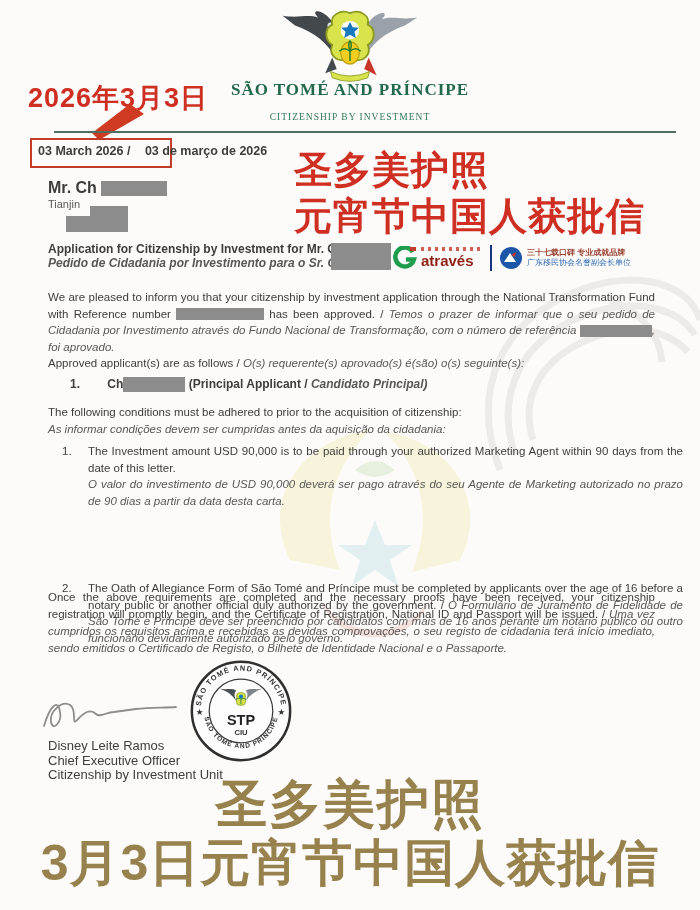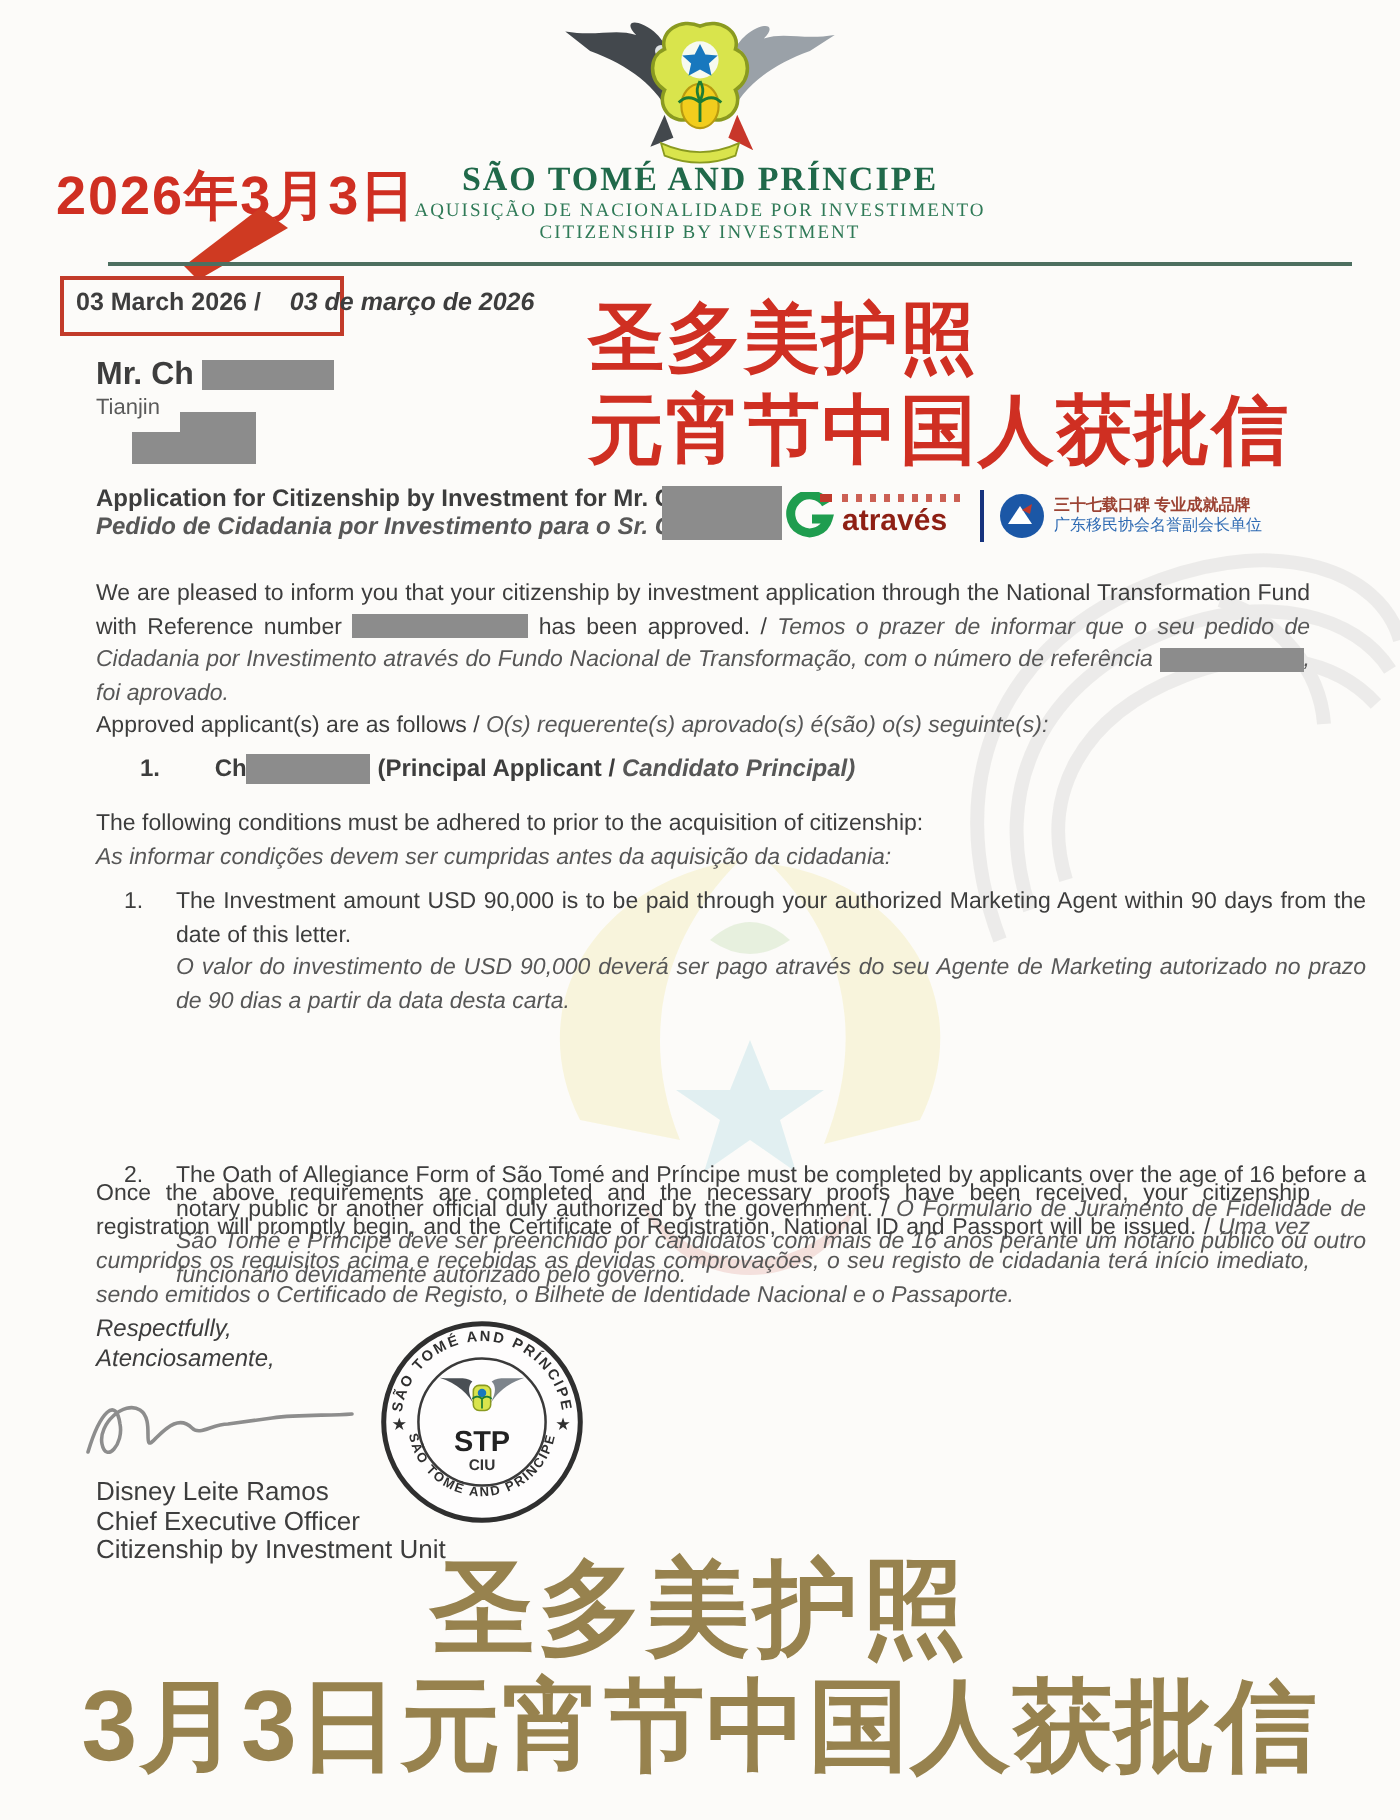--- a/index.html
+++ b/index.html
@@ -12,21 +12,21 @@
            font-size:17px;letter-spacing:1px;}
   .subt{font-family:"Liberation Serif",serif;color:#2f7a57;font-size:9.5px;letter-spacing:1px;}
   .hr{left:54px;top:131px;width:622px;height:0;border-top:2px solid #4d6f60;}
   
   .cn-red{color:#cf2f22;font-weight:800;}
   .date-label{left:28px;top:80px;font-size:27px;letter-spacing:1px;}
   .headline{left:294px;top:147px;width:404px;font-size:38px;line-height:46px;
             letter-spacing:1px;white-space:nowrap;}
   
   .date-row{left:38px;top:144px;font-size:12.5px;font-weight:bold;white-space:nowrap;}
-  .date-pt{font-style:italic;padding-left:11px;}
+  .date-pt{padding-left:11px;}
   .red-box{left:30px;top:138px;width:138px;height:26px;border:2.5px solid #c23b2a;}
   
   .body-txt{font-size:11.5px;line-height:16.5px;text-align:justify;}
   .pt{font-style:italic;color:#575757;}
   .redact{display:inline-block;background:#8c8c8c;vertical-align:middle;}
   .num{position:absolute;left:0;top:0;}
   .item{padding-left:26px;position:relative;}
   
   .agency{left:393px;top:240px;width:262px;height:36px;display:flex;align-items:center;gap:4px;}
   .agency-name{font-size:15px;font-weight:bold;color:#8e1f14;white-space:nowrap;}
@@ -78,21 +78,20 @@
       <path d="M110,8 c11,-5 23,3 20,13 c9,4 9,17 0,23 c5,11 -6,20 -15,16 c-2,6 -8,6 -10,0 c-9,4 -20,-5 -15,-16 c-9,-6 -9,-19 0,-23 c-3,-10 9,-18 20,-13 z" fill="#d9e44c" stroke="#8a9a20" stroke-width="2"></path>
       <circle cx="110" cy="27" r="10.5" fill="#f7faf0"></circle>
       <polygon points="110,18 113,24 120,24.5 115,29 116.5,36 110,32.5 103.5,36 105,29 100,24.5 107,24" fill="#1878be"></polygon>
       <ellipse cx="110" cy="53" rx="10.5" ry="12.5" fill="#f2cd1d" stroke="#b89a10" stroke-width="1.2"></ellipse>
       <path d="M110,62 v-11 M110,51 c-5,-4 -9,-3 -12,0 M110,51 c5,-4 9,-3 12,0 M110,50 c-3,-6 -1,-9 0,-11 M110,50 c3,-6 1,-9 0,-11" stroke="#1e7c33" stroke-width="1.6" fill="none"></path>
     </g>
     <path d="M88,74 q22,10 44,0 l-2,7 q-20,8 -40,0 z" fill="#d9e44c" stroke="#8a9a20" stroke-width="1"></path>
   </svg>
 
   <div class="abs center country" style="top:80px;">SÃO TOMÉ AND PRÍNCIPE</div>
-  <div class="abs center subt" style="top:101px;">AQUISIÇÃO DE NACIONALIDADE POR INVESTIMENTO</div>
   <div class="abs center subt" style="top:112px;">CITIZENSHIP BY INVESTMENT</div>
 
   <div class="abs cn-red date-label">2026年3月3日</div>
   <svg class="abs" style="left:92px;top:104px;" width="52" height="36" viewBox="0 0 52 36">
     <polygon points="38,0 52,10 7,36 0,29" fill="#cf3a22"></polygon>
   </svg>
 
   <div class="abs hr"></div>
 
   <div class="abs red-box"></div>
@@ -168,24 +167,20 @@
 
   <div class="abs body-txt item" style="left:62px;top:514px;width:595px;">
     <span class="num">2.</span>
     <span>The Oath of Allegiance Form of São Tomé and Príncipe must be completed by applicants over the age of 16 before a notary public or another official duly authorized by the government. / </span><span class="pt">O Formulário de Juramento de Fidelidade de São Tomé e Príncipe deve ser preenchido por candidatos com mais de 16 anos perante um notário público ou outro funcionário devidamente autorizado pelo governo.</span>
   </div>
 
   <div class="abs body-txt" style="left:48px;top:589px;width:607px;line-height:17px;">
     <span>Once the above requirements are completed and the necessary proofs have been received, your citizenship registration will promptly begin, and the Certificate of Registration, National ID and Passport will be issued. / </span><span class="pt">Uma vez cumpridos os requisitos acima e recebidas as devidas comprovações, o seu registo de cidadania terá início imediato, sendo emitidos o Certificado de Registo, o Bilhete de Identidade Nacional e o Passaporte.</span>
   </div>
 
-  <div class="abs" style="left:48px;top:657px;font-size:12px;font-style:italic;line-height:14.5px;">
-    <div>Respectfully,</div>
-    <div>Atenciosamente,</div>
-  </div>
 
   <svg class="abs" style="left:38px;top:688px;" width="150" height="48" viewBox="0 0 150 48">
     <path d="M6,38 C12,18 20,10 22,24 C24,34 15,44 13,34 C11,24 24,12 32,17 C40,22 32,40 40,31 C46,25 52,20 58,26 C62,30 68,24 76,24 L98,21 C112,19 126,20 138,19" stroke="#8d8d8d" stroke-width="1.8" fill="none" stroke-linecap="round"></path>
   </svg>
 
   <svg class="abs" style="left:188px;top:658px;" width="106" height="106" viewBox="0 0 110 110">
     <defs>
       <path id="arcTop" d="M 13,55 A 42,42 0 0 1 97,55"></path>
       <path id="arcBot" d="M 16.5,55 A 38.5,38.5 0 0 0 93.5,55"></path>
     </defs>

